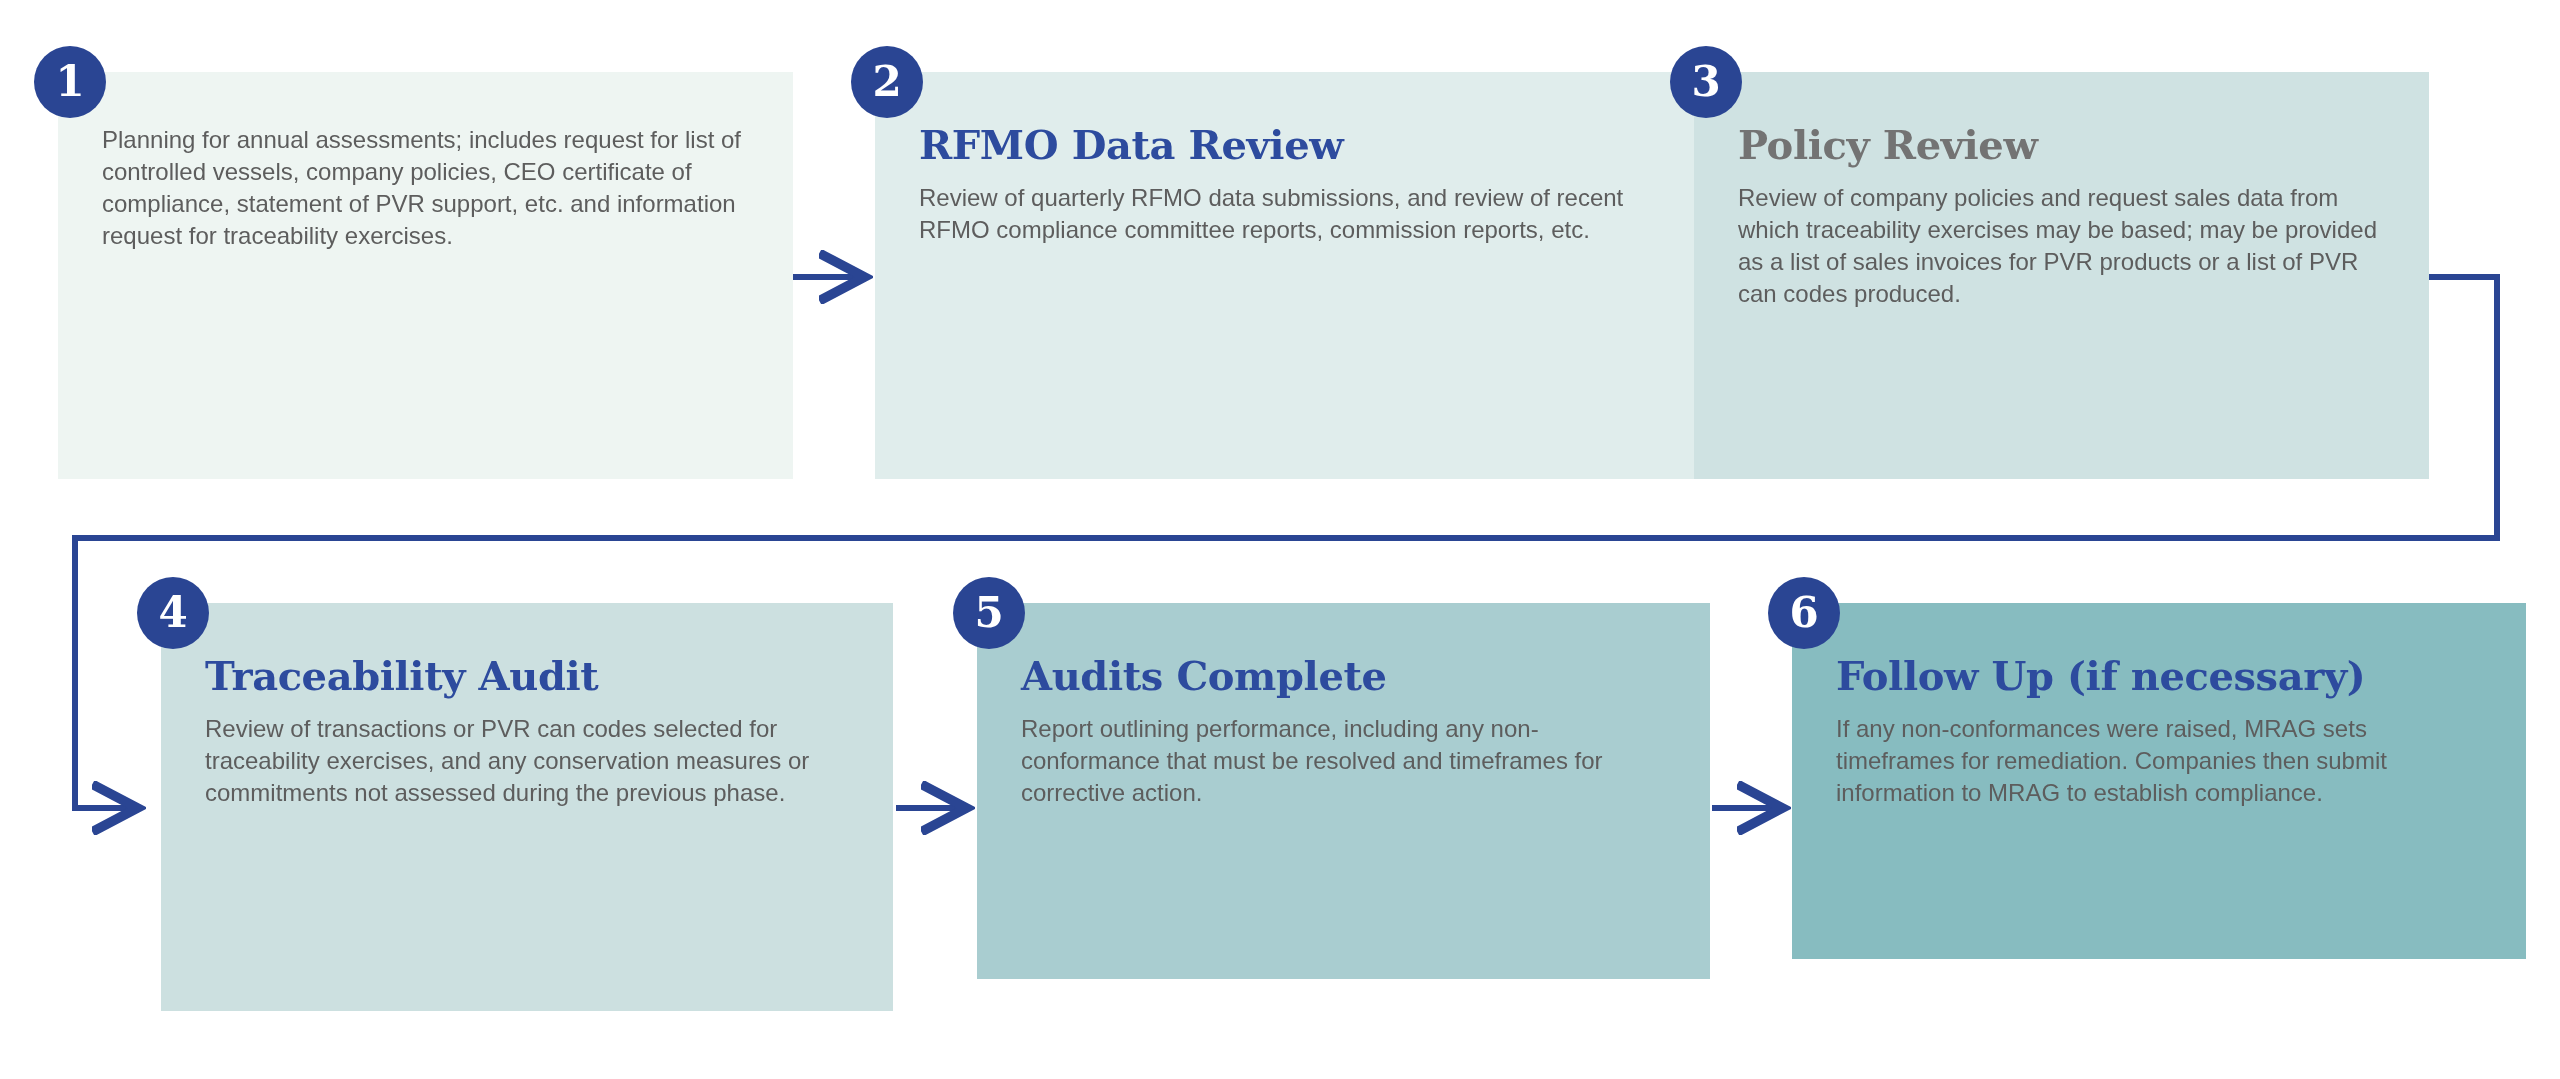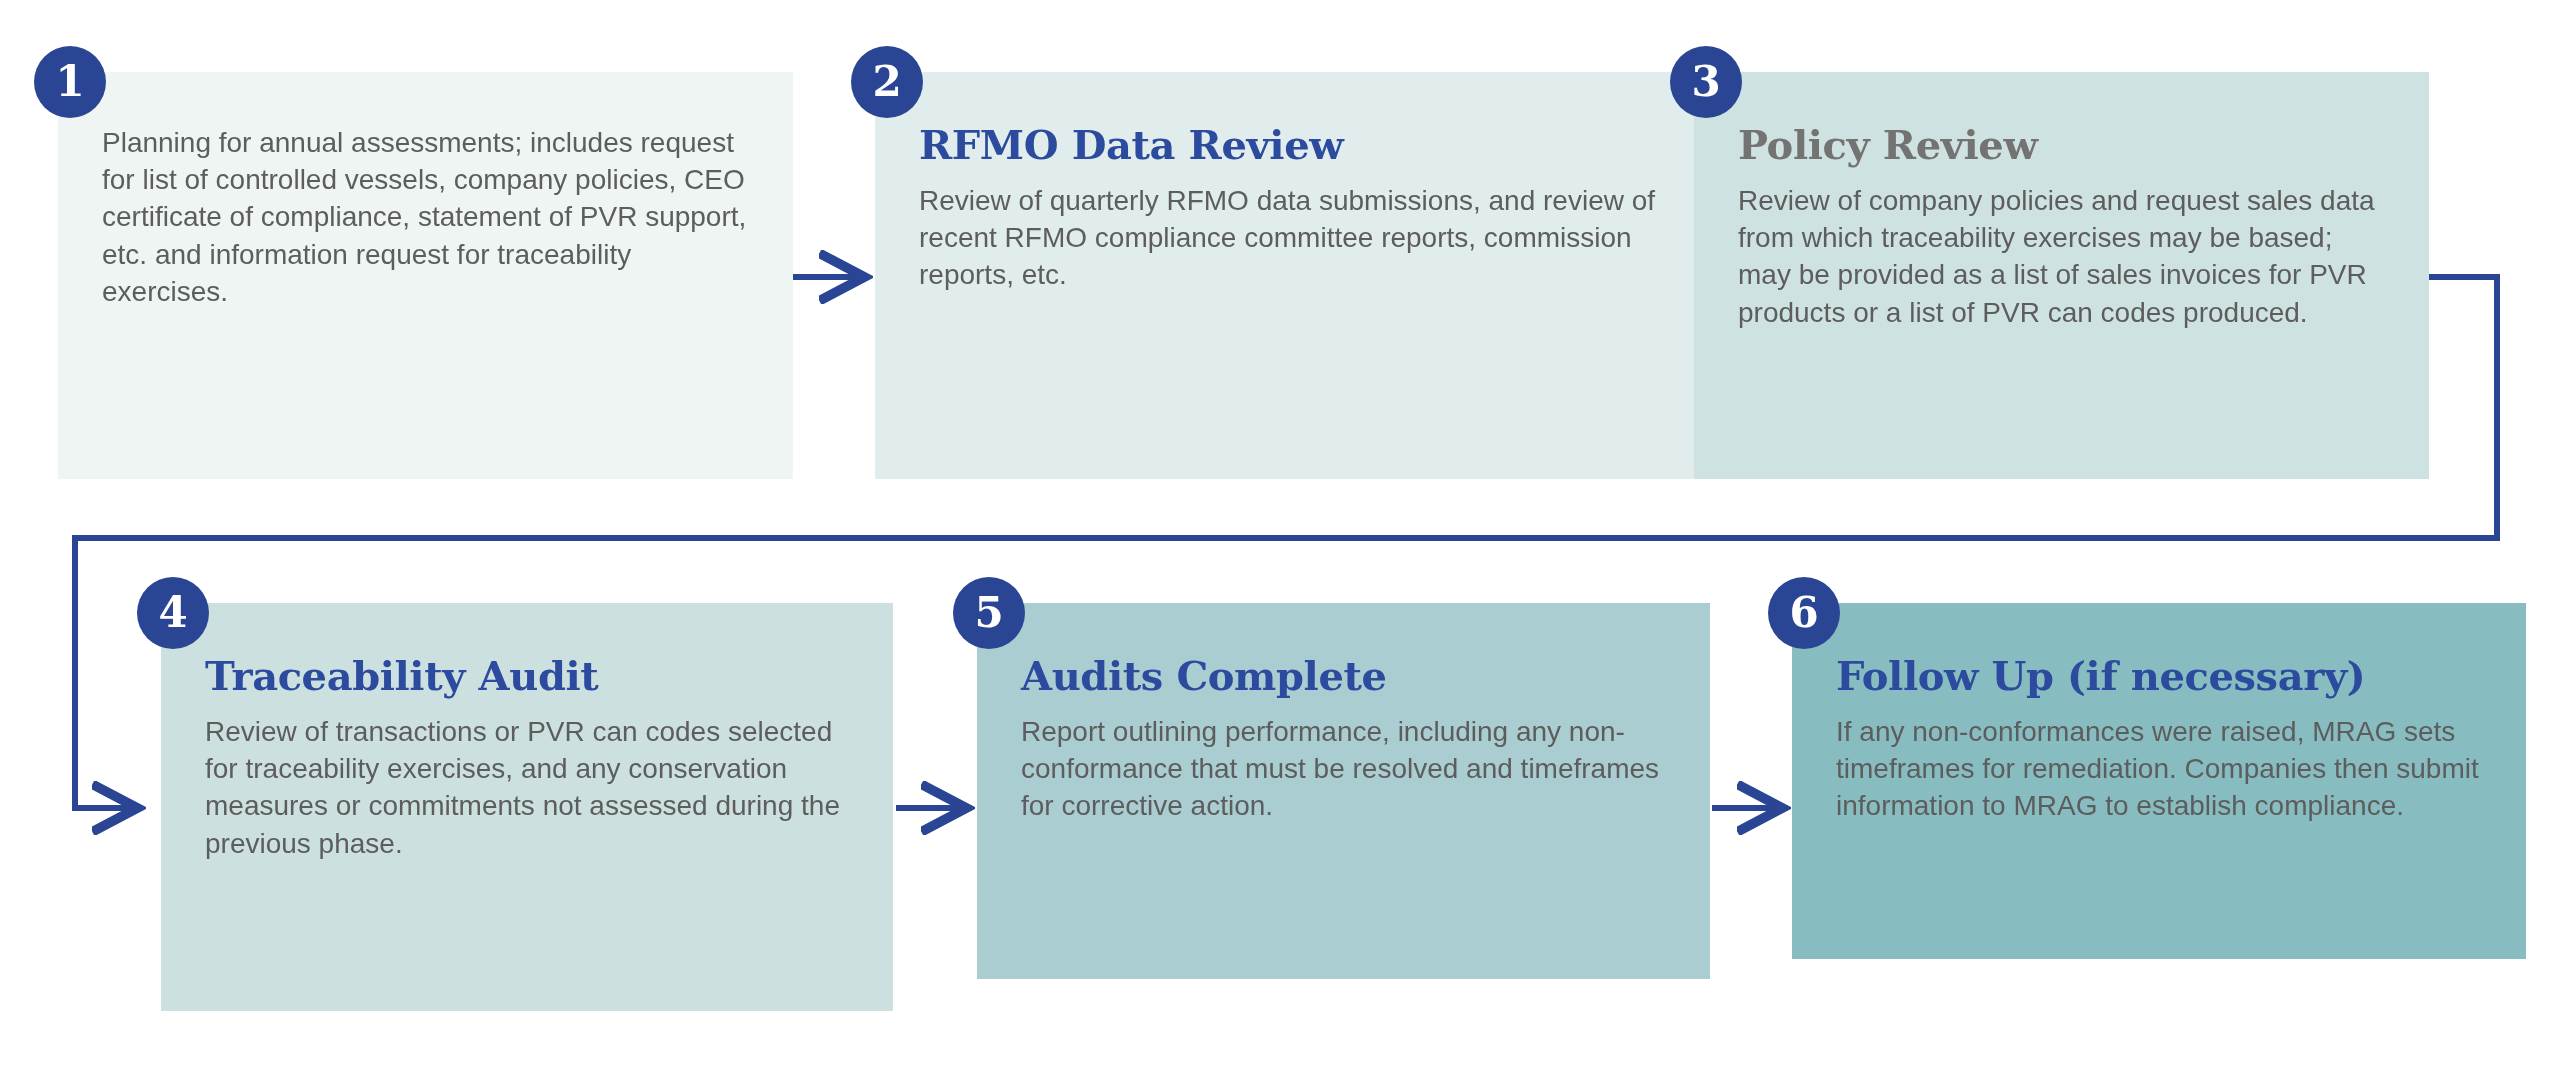--- a/index.html
+++ b/index.html
@@ -25,21 +25,21 @@
     color:#2d4b9e;
     font-size:40px;
     line-height:1.05;
     letter-spacing:-0.4px;
     margin:0 0 16px 0;
     white-space:nowrap;
   }
   .card-desc{
     font-family:"Liberation Sans", sans-serif;
     color:#5d5d5d;
-    font-size:28px;
+    font-size:24px;
     line-height:1.33;
     margin:0;
   }
 
   
   .badge{
     position:absolute;
     width:72px;height:72px;
     border-radius:50%;
     background:#2a4593;

